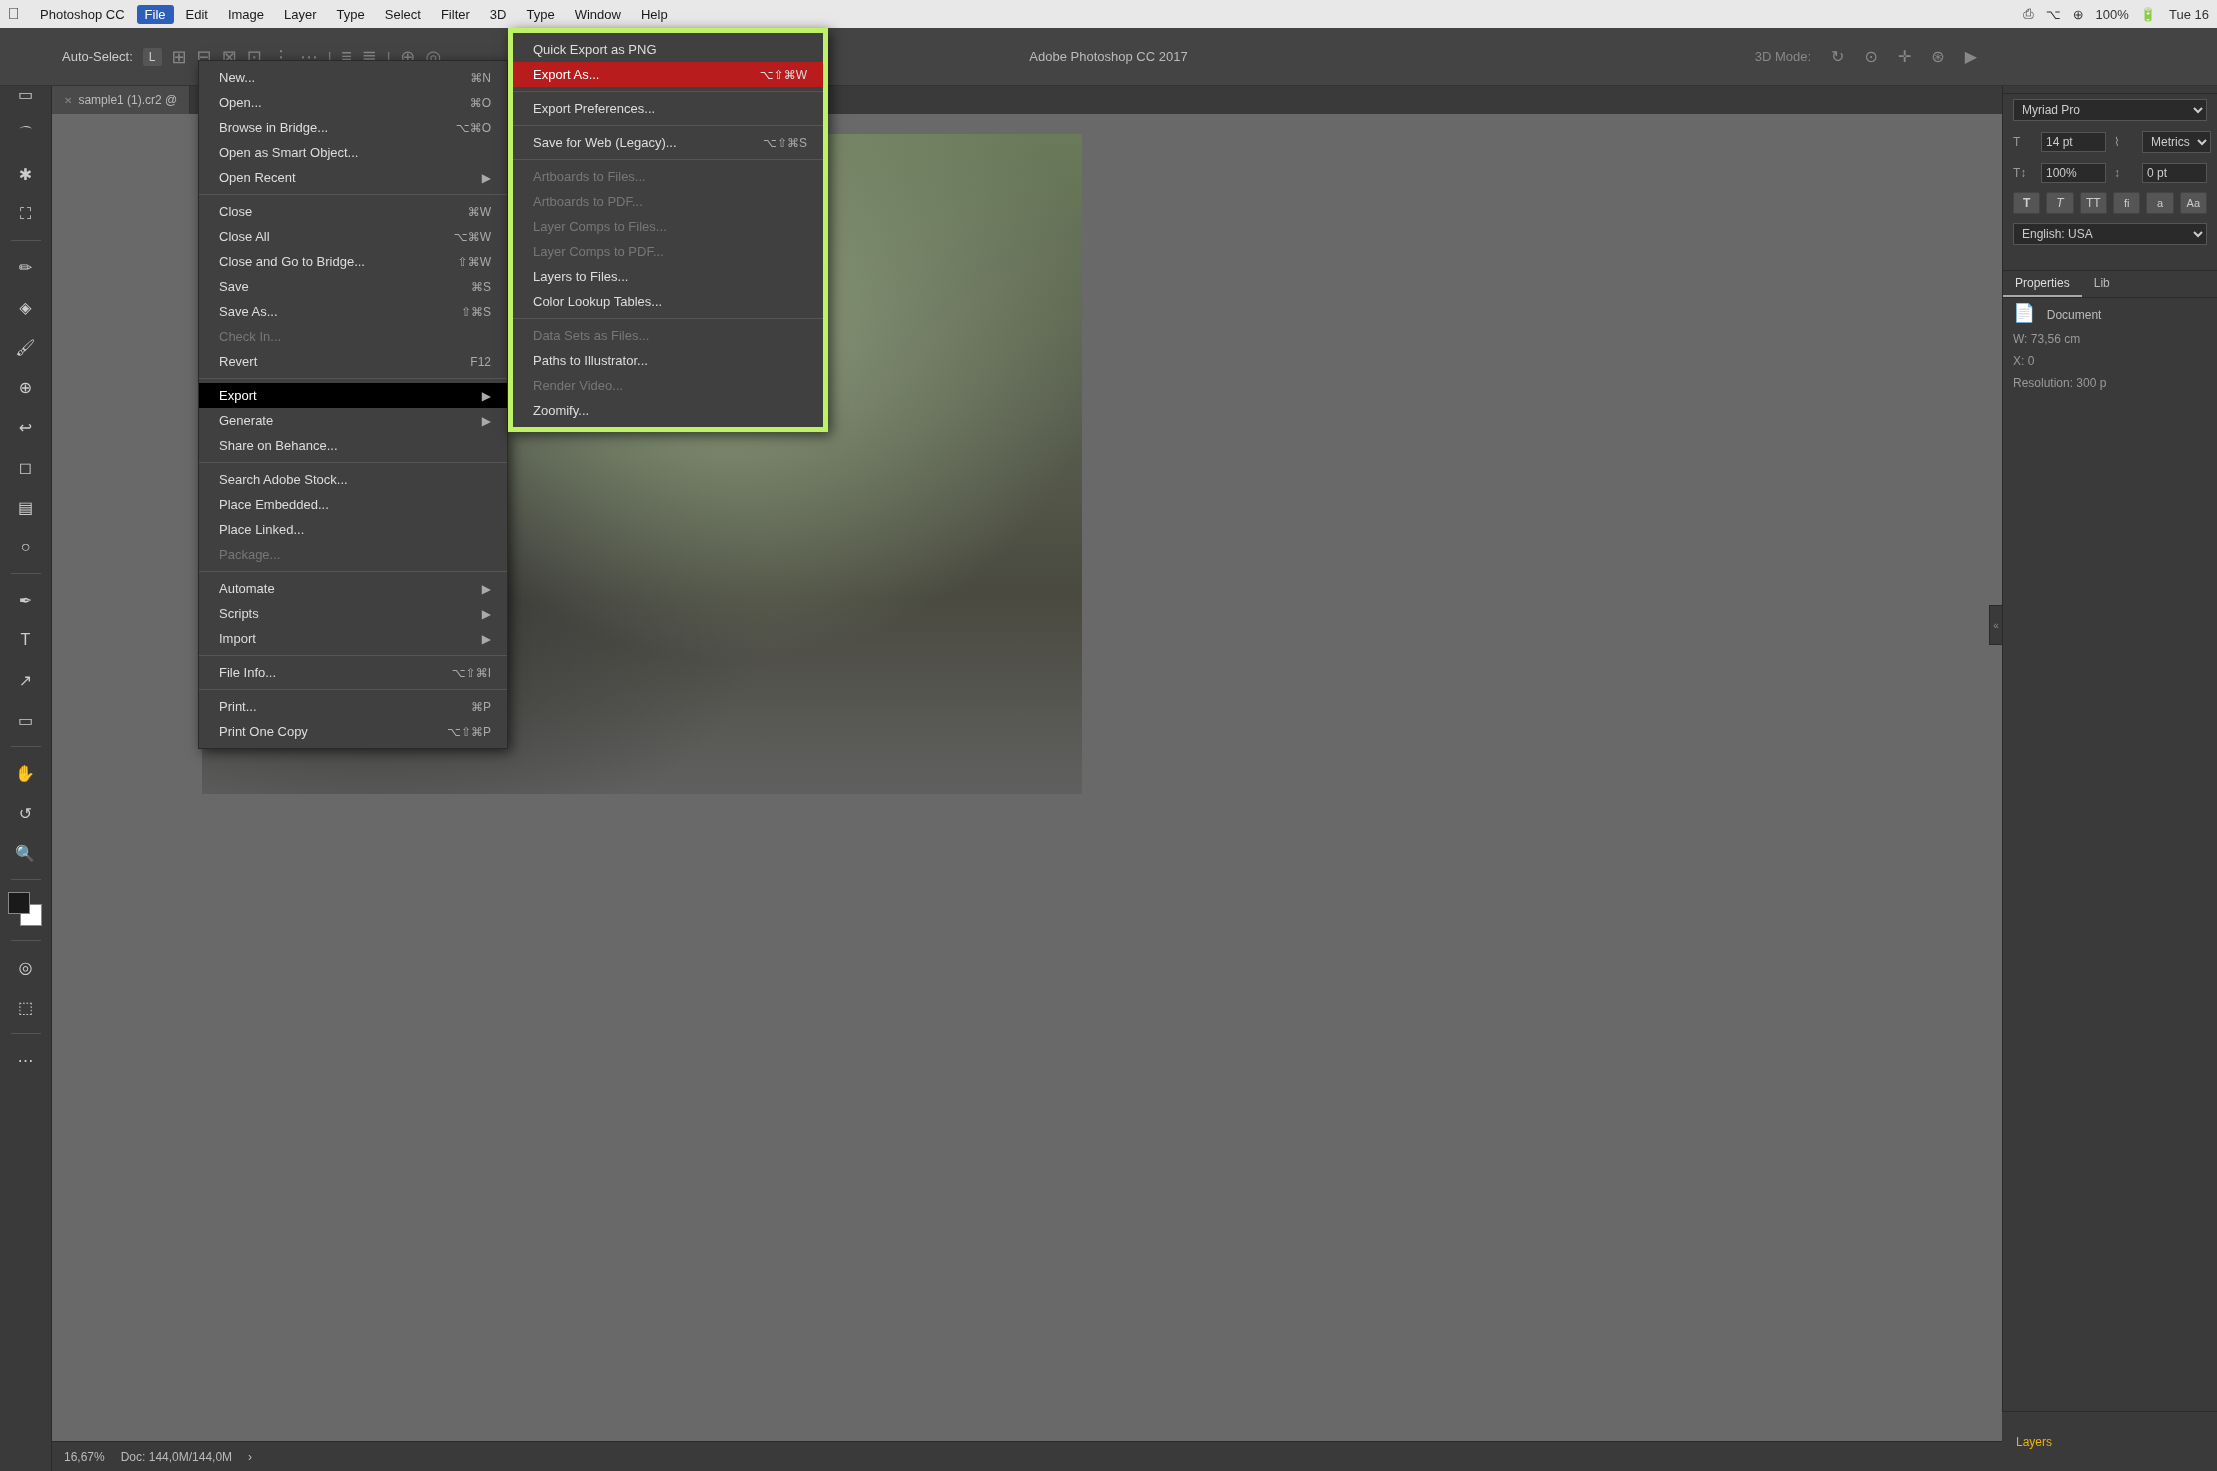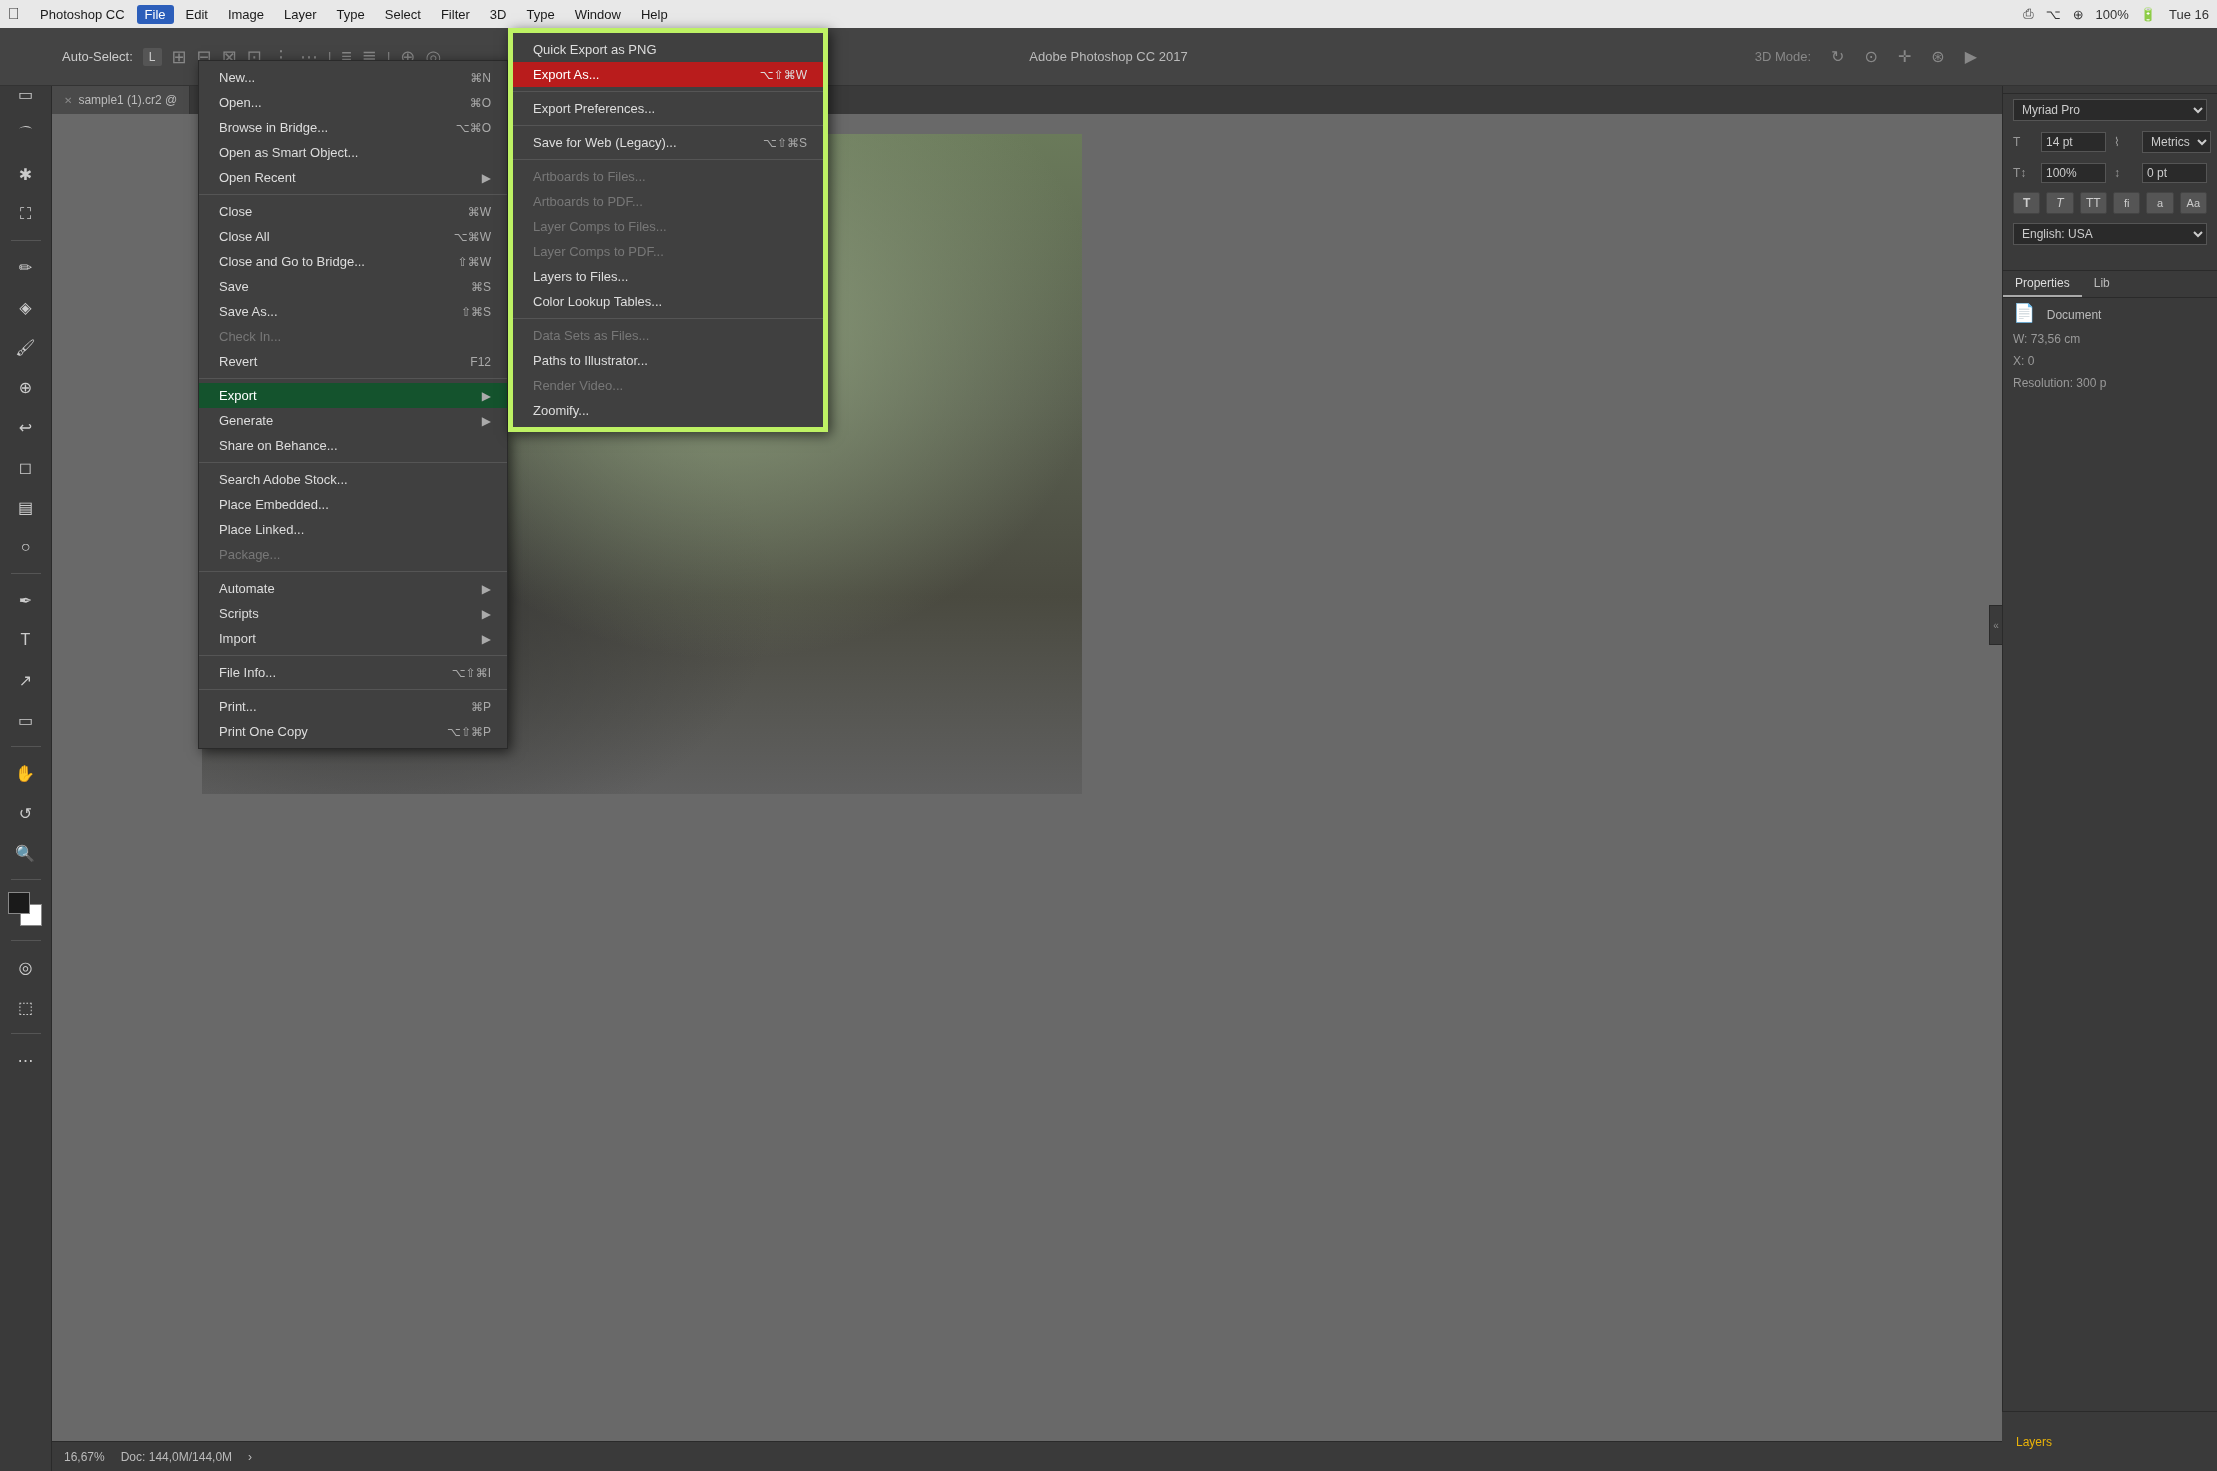--- a/index.html
+++ b/index.html
@@ -317,21 +317,21 @@
     .menu-item {
       display: flex;
       align-items: center;
       justify-content: space-between;
       padding: 5px 16px 5px 20px;
       font-size: 13px;
       color: #ddd;
       cursor: pointer;
       position: relative;
     }
-    .menu-item.active { background: #14532d; color: white; }
+    .menu-item.active { background: #000000; color: white; }
     .menu-item.disabled { color: #777; cursor: default; }
     .menu-item .shortcut {
       color: #aaa;
       font-size: 12px;
       margin-left: 24px;
     }
     .menu-item .arrow {
       color: #aaa;
       font-size: 12px;
     }

